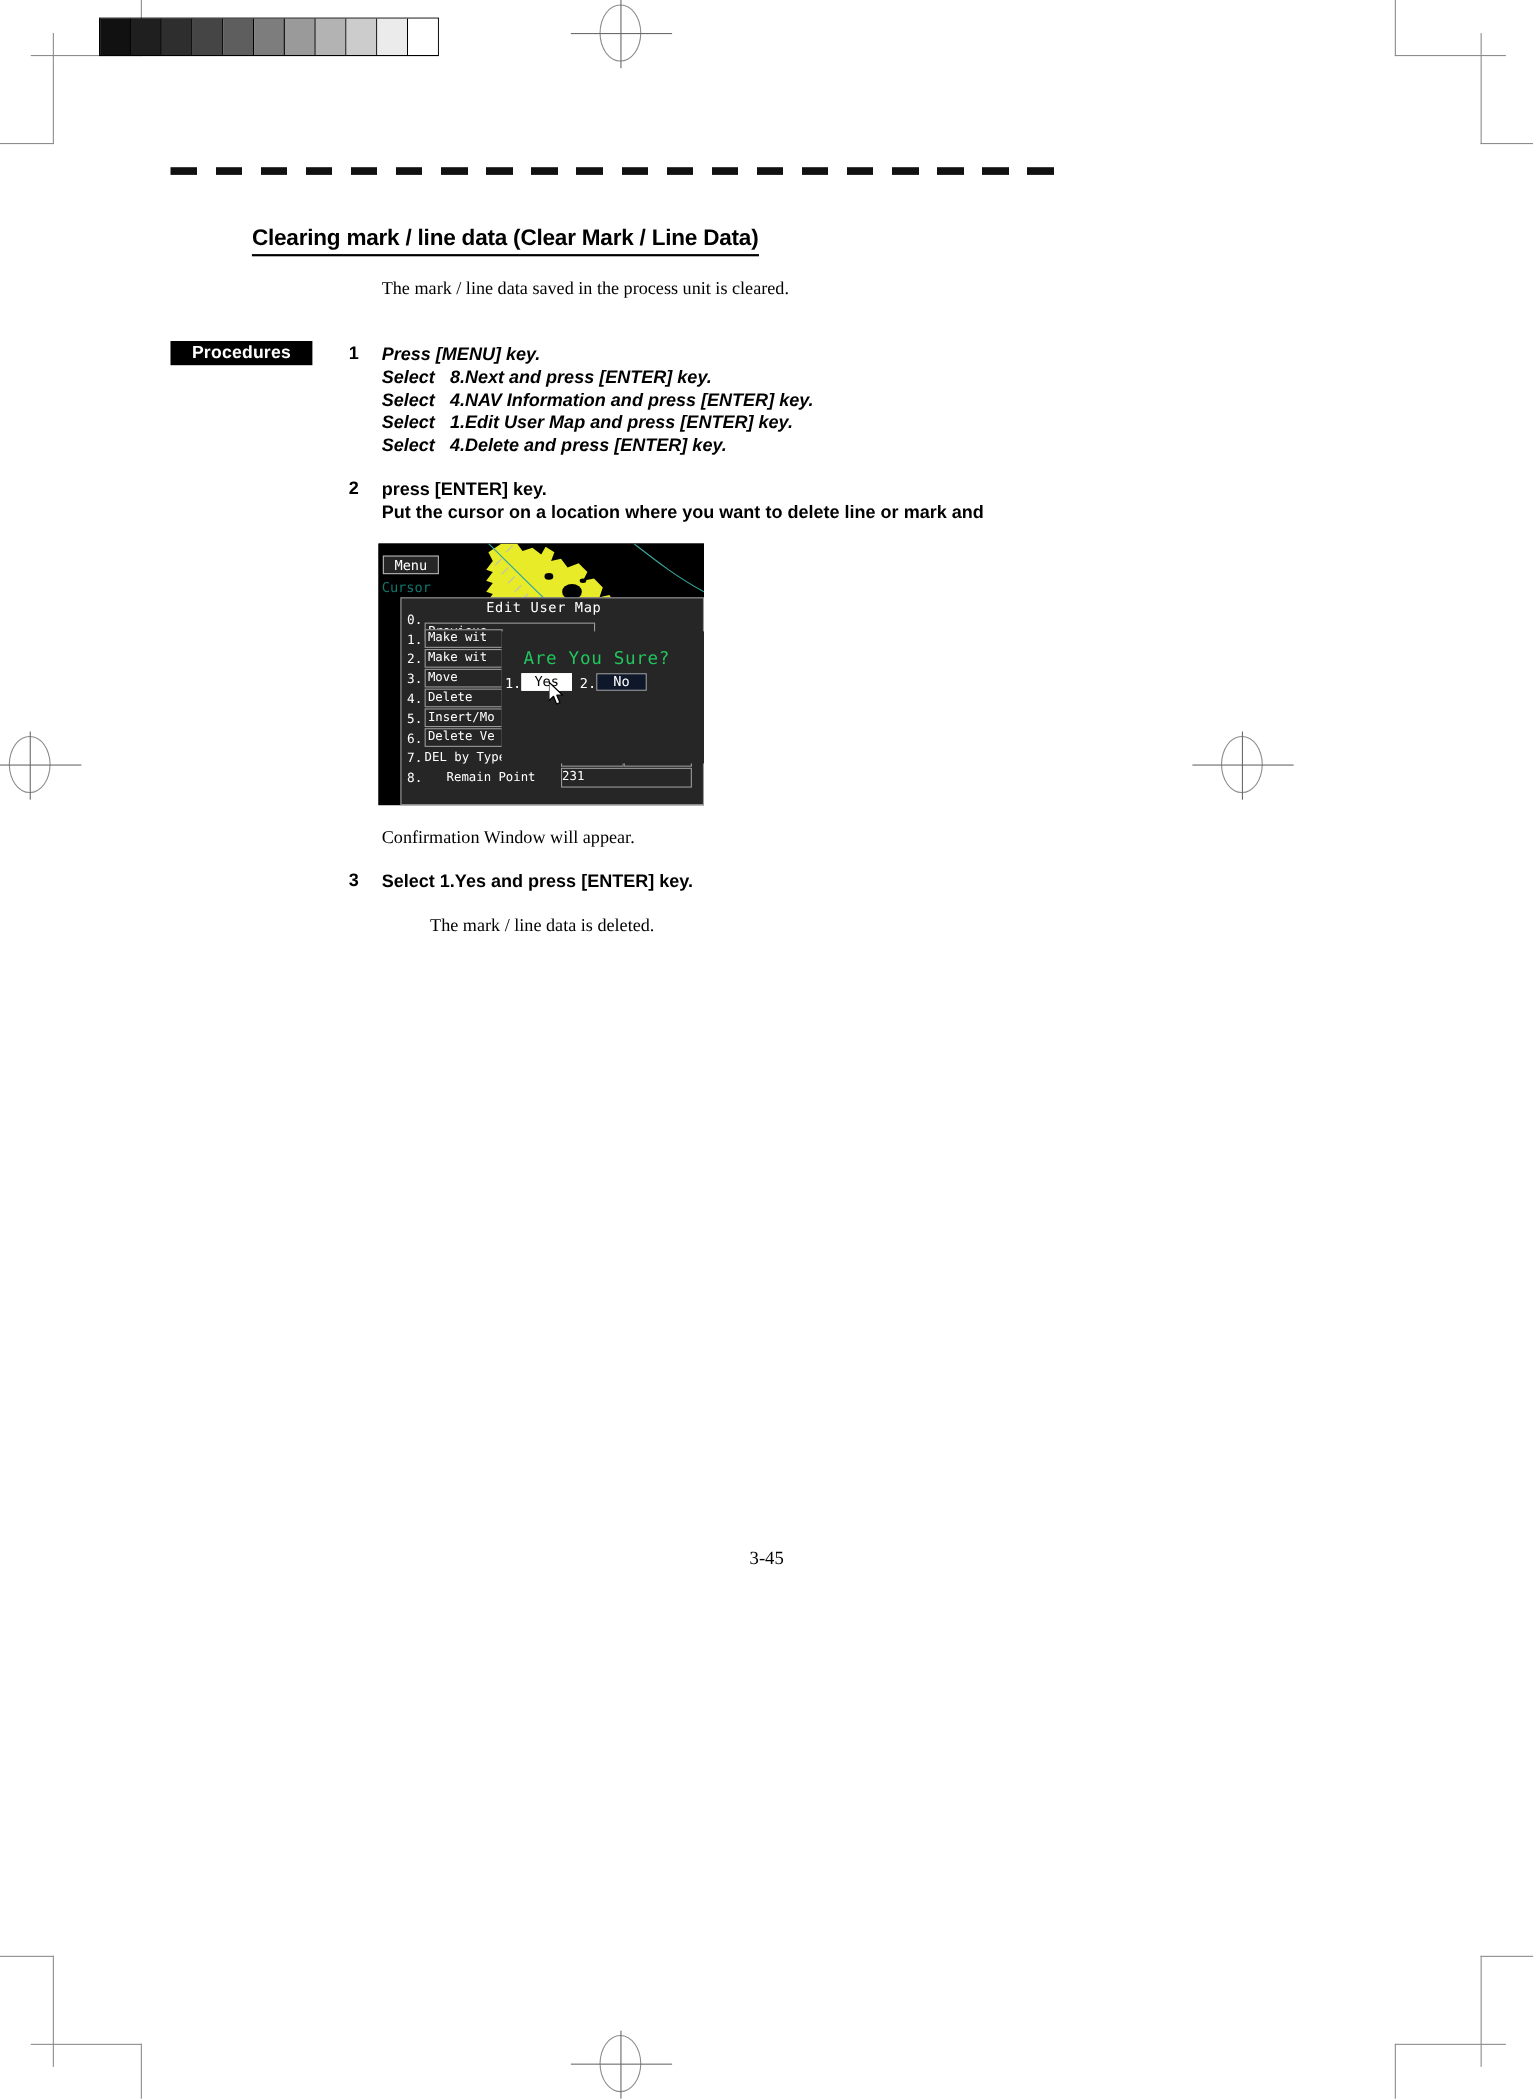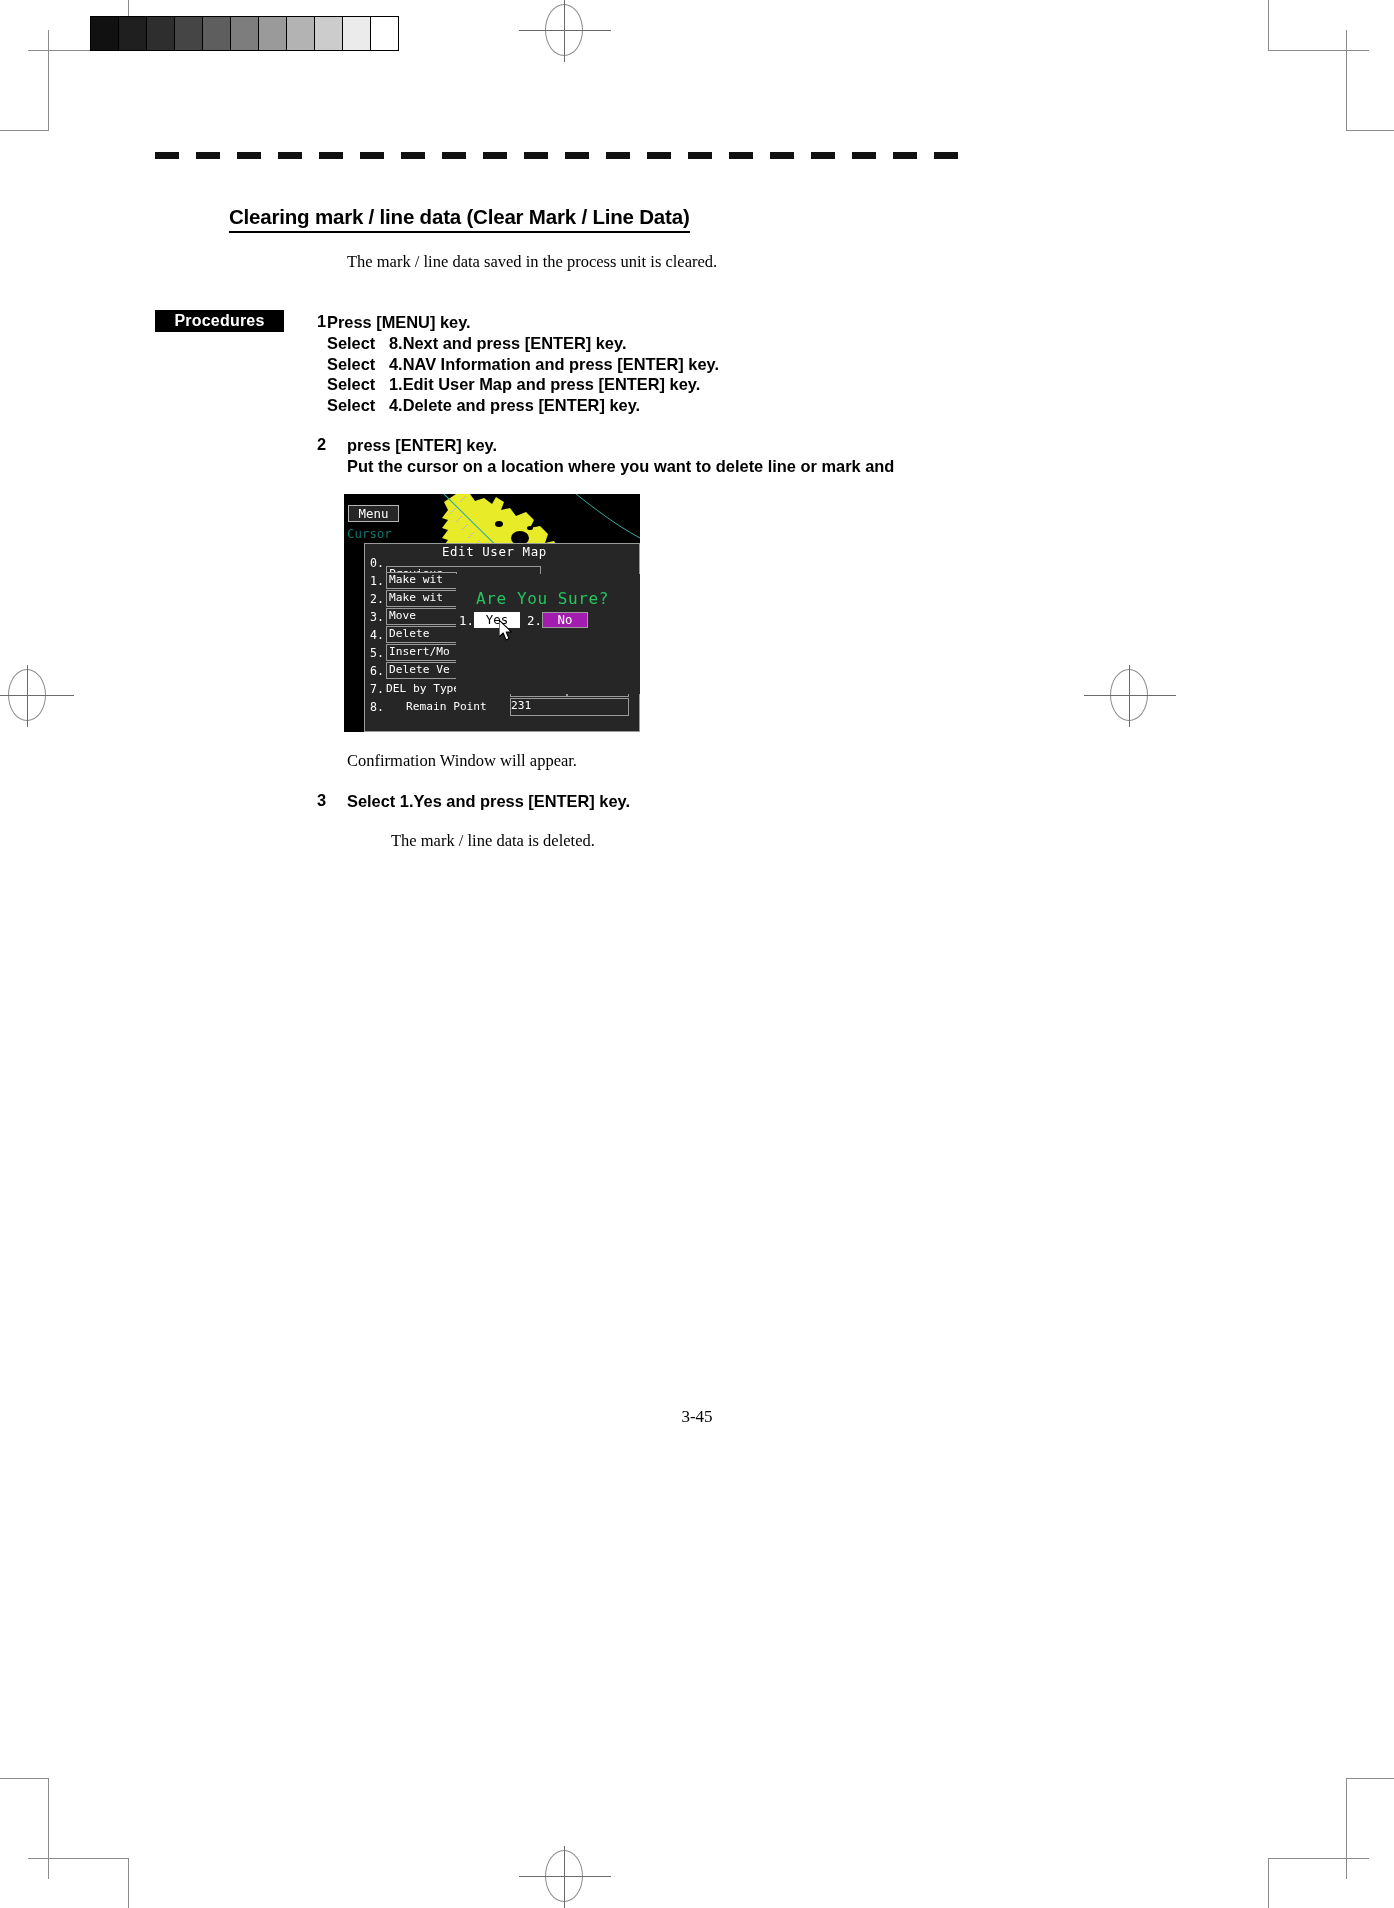--- a/index.html
+++ b/index.html
@@ -139,21 +139,21 @@
     white-space: nowrap;
   }
   .step-num {
     position: absolute;
     font-family: "Liberation Sans", sans-serif;
     font-weight: bold;
     font-size: 16.4px;
   }
 
   .step1-num  { left: 317px; top: 312px; }
-  .step1-body { left: 327px; top: 312px; }
+  .step1-body { left: 347px; top: 312px; font-style: italic; }
   .step1-body .line { display: block; }
   .step1-body .sel-label { display: inline-block; width: 62px; }
 
   .step2-num  { left: 317px; top: 435px; }
   .step2-body { left: 347px; top: 435px; }
   .step2-body .line { display: block; }
 
   .step3-num  { left: 317px; top: 791px; }
   .step3-body { left: 347px; top: 791px; }
 
@@ -273,21 +273,21 @@
     border: 1px solid #ffffff;
     box-sizing: border-box;
     font-size: 12.4px;
     line-height: 14px;
     text-align: center;
   }
   .no-btn {
     position: absolute;
     left: 198px; top: 118px;
     width: 46px; height: 16px;
-    background: #a21caf;
+    background: #0f172a;
     color: #ffffff;
     border: 1px solid #9a9a9a;
     box-sizing: border-box;
     font-size: 12.4px;
     line-height: 14px;
     text-align: center;
   }
   .num-yes { position: absolute; left: 115px; top: 119px; font-size: 12.4px; color: #fff; }
   .num-no  { position: absolute; left: 183px; top: 119px; font-size: 12.4px; color: #fff; }
 

